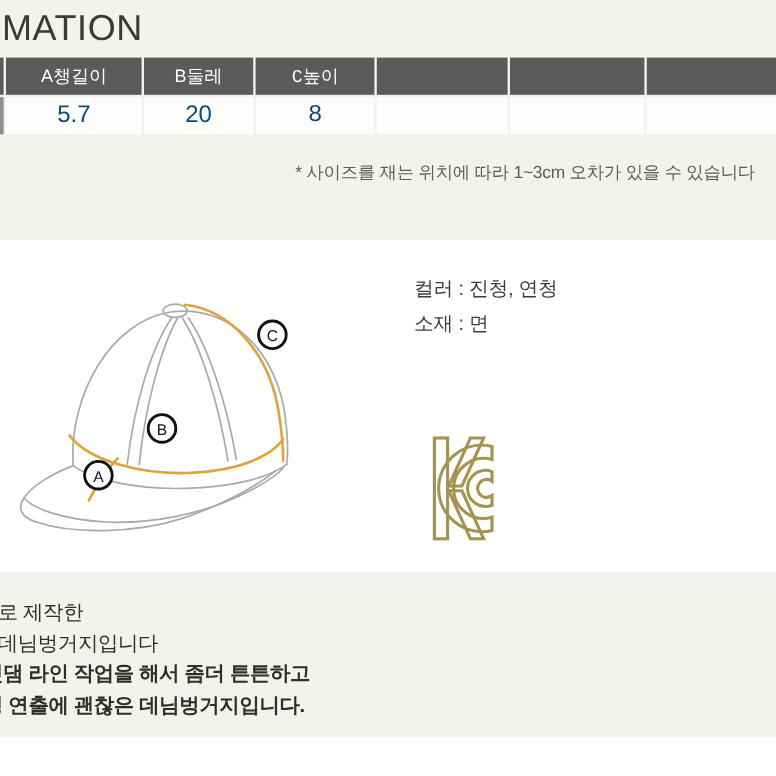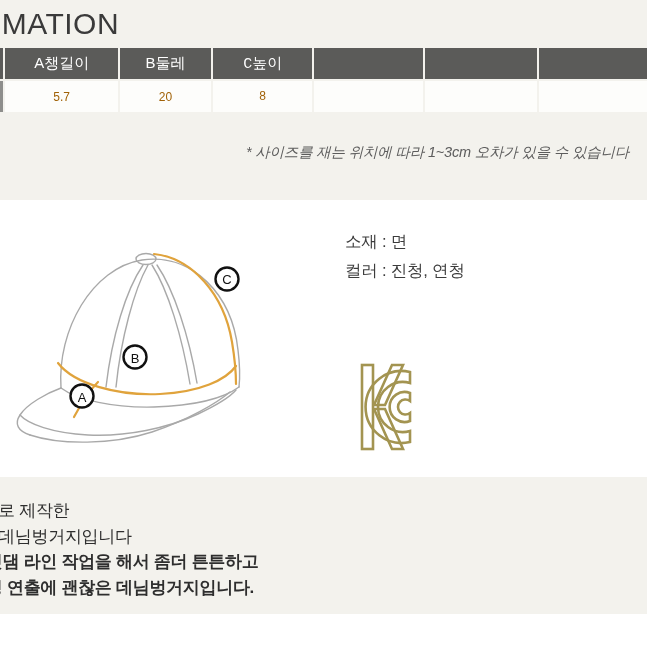--- a/index.html
+++ b/index.html
@@ -29,28 +29,28 @@
   
   .size-table { position:absolute; left:-56px; top:46px; width:706px; }
   .tbl { border-collapse:separate; border-spacing:2px 2px; width:706px; table-layout:fixed; }
   .tbl th, .tbl td {
     height:31px; text-align:center; vertical-align:middle;
     font-size:15px; font-weight:400; padding:0 2px;
     white-space:nowrap; overflow:hidden;
   }
   .tbl th { background:#5b5b59; color:#ffffff; letter-spacing:0px; }
   .tbl td.rowhead { background:#8e8e8c; color:#ffffff; font-weight:700; letter-spacing:0.5px; }
-  .tbl td.val { background:#fdfdfb; color:#a16207; font-size:12px; }
+  .tbl td.val { background:#fdfdfb; color:#0c4a6e; font-size:20px; }
   .col-a { width:110px;margin-left:20px; } .col-b { width:89px; } .col-c { width:97px;font-family:Liberation Mono, monospace; }
   .col-d { width:106px; } .col-e { width:110px; } .col-f { width:106px; } .col-g { width:56px; }
 
   
   .measure-note {
-    position:absolute; left:246px; top:143px;
-    font-size:14.5px; color:#5c5c5c; white-space:nowrap; letter-spacing:-0.2px;font-style:italic;
+    position:absolute; left:246px; top:134px;
+    font-size:14.5px; color:#5c5c5c; white-space:nowrap; letter-spacing:-0.2px;
   }
 
   
   .cap-figure { position:absolute; left:2px; top:232px; width:282px; height:218px; }
   .cap-figure svg { display:block; width:282px; height:218px; }
 
   
   .spec-list { position:absolute; left:345px; top:227px; }
   .spec-line {
     font-size:16.5px; color:#3c3c3c; line-height:29px;
@@ -151,22 +151,22 @@
         </g>
         <g>
           <circle cx="225" cy="47" r="11.5" fill="#ffffff" stroke="#111111" stroke-width="2.4"></circle>
           <text x="225" y="52" text-anchor="middle" font-size="13" font-family="Liberation Sans, DejaVu Sans, sans-serif" fill="#111111">C</text>
         </g>
       </g>
     </svg>
   </div>
 
   <div class="spec-list">
+    <div class="spec-line">컬러 : 진청, 연청</div>
     <div class="spec-line">소재 : 면</div>
-    <div class="spec-line">컬러 : 진청, 연청</div>
   </div>
 
   <div class="kc-mark">
     <svg viewBox="0 0 62 96" xmlns="http://www.w3.org/2000/svg">
       <g fill="none" stroke="#a39451" stroke-width="2.6">
 
         <rect x="4" y="6" width="11" height="84"></rect>
 
         <path d="M16,46 L34,6 L45,6 L27,46 Z"></path>
 

